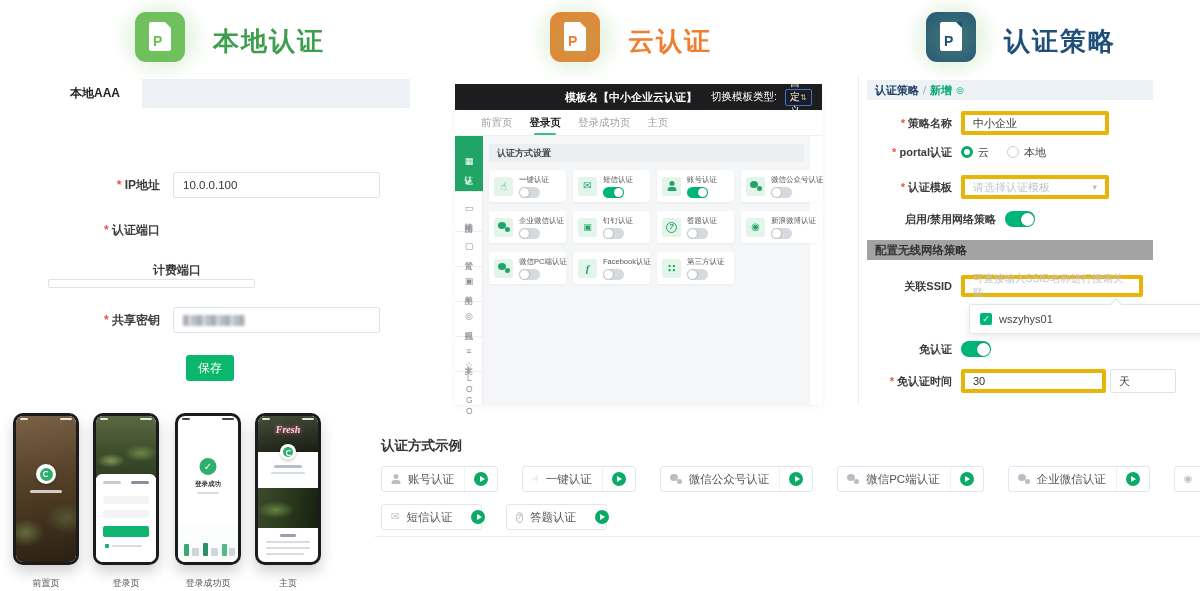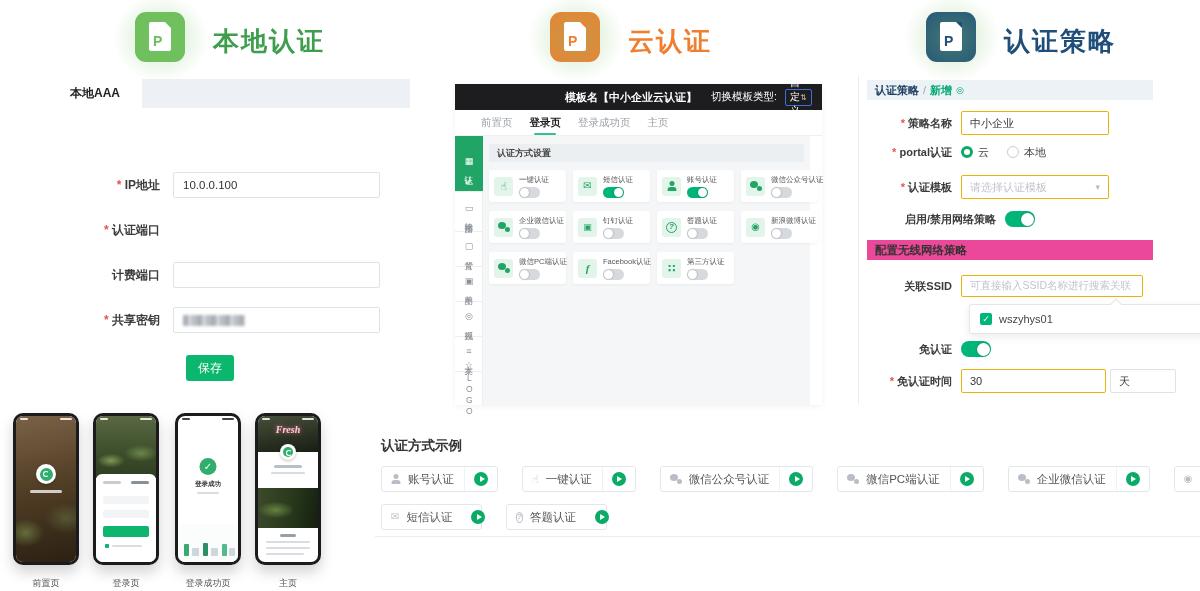--- a/index.html
+++ b/index.html
@@ -84,28 +84,28 @@
   
   .panel-policy { position:absolute; left:858px; top:75px; width:294px; height:330px; border-left:1px solid #eaeef1; }
   .pbread { position:absolute; left:8px; top:5px; width:286px; height:20px; background:#edf2f6;
     display:flex; align-items:center; padding-left:8px; gap:4px; font-size:11px; }
   .pb-root { font-weight:700; color:#1d3e63; }
   .pb-sep { color:#9aa; }
   .pb-new { color:#00a870; font-weight:700;text-align:right; }
   .pb-pin { color:#00a870; font-size:9px; }
   .prow { position:absolute; display:flex; align-items:center; }
   .plbl { width:102px; text-align:right; padding-right:9px; font-size:11px; font-weight:600; color:#3c3c3c; white-space:nowrap; }
-  .pinput { height:24px; border:1px solid #eab308; border-radius:2px; background:#fff; font-size:11px; color:#333;
+  .pinput { height:24px; border:4px solid #eab308; border-radius:2px; background:#fff; font-size:11px; color:#333;
     display:flex; align-items:center; padding:0 8px; }
   .pselect { justify-content:space-between; cursor:pointer; }
   .pselect .chev { color:#b9bec6; font-size:9px; }
   .radios { display:flex; align-items:center; gap:18px; font-size:11px; color:#444; }
   .radio { width:12px; height:12px; border-radius:50%; border:1px solid #c8cdd3; background:#fff; display:inline-block; margin-right:5px; vertical-align:-2px; cursor:pointer; }
   .radio.on { border:3.5px solid #0aab67; }
-  .psec { position:absolute; left:8px; width:286px; height:20px; background:#ec4899;
+  .psec { position:absolute; left:8px; width:286px; height:20px; background:#a3a3a3;
     display:flex; align-items:center; padding-left:8px; font-size:11.5px; font-weight:700; color:#333; }
   .dropdown { position:absolute; background:#fff; border:1px solid #e2e6ea; border-radius:3px; box-shadow:0 3px 8px rgba(0,0,0,.08); }
   .dropdown .caret { position:absolute; top:-5px; width:8px; height:8px; background:#fff; border-left:1px solid #e2e6ea; border-top:1px solid #e2e6ea; transform:rotate(45deg); }
   .dditem { display:flex; align-items:center; gap:7px; padding:8px 10px; font-size:11px; color:#444; cursor:pointer; }
   .cbx { width:12px; height:12px; background:#00b578; border-radius:2px; color:#fff; display:flex; align-items:center; justify-content:center; }
   .cbx::before { content:"✓"; font-size:9px; }
   .unitbox { height:24px; border:1px solid #dfe3e8; border-radius:2px; background:#fff; font-size:11px; color:#444;
     display:flex; align-items:center; padding:0 8px; }
 
   
@@ -221,21 +221,21 @@
 
     <div class="lrow" style="top:97px;">
       <span class="lbl req">IP地址</span>
       <div class="inputbox">
           <span>10.0.0.100</span>
         </div>
     </div>
     <div class="lrow" style="top:142px;">
       <span class="lbl req">认证端口</span>
     </div>
-    <div class="lrow" style="top:187px;">
+    <div class="lrow" style="top:187px;flex-direction:column;">
       <span class="lbl">计费端口</span>
       <div class="inputbox">
           <span></span>
         </div>
     </div>
     <div class="lrow" style="top:232px;">
       <span class="lbl req">共享密钥</span>
       <div class="inputbox">
           <span class="maskblur"></span>
         </div>

